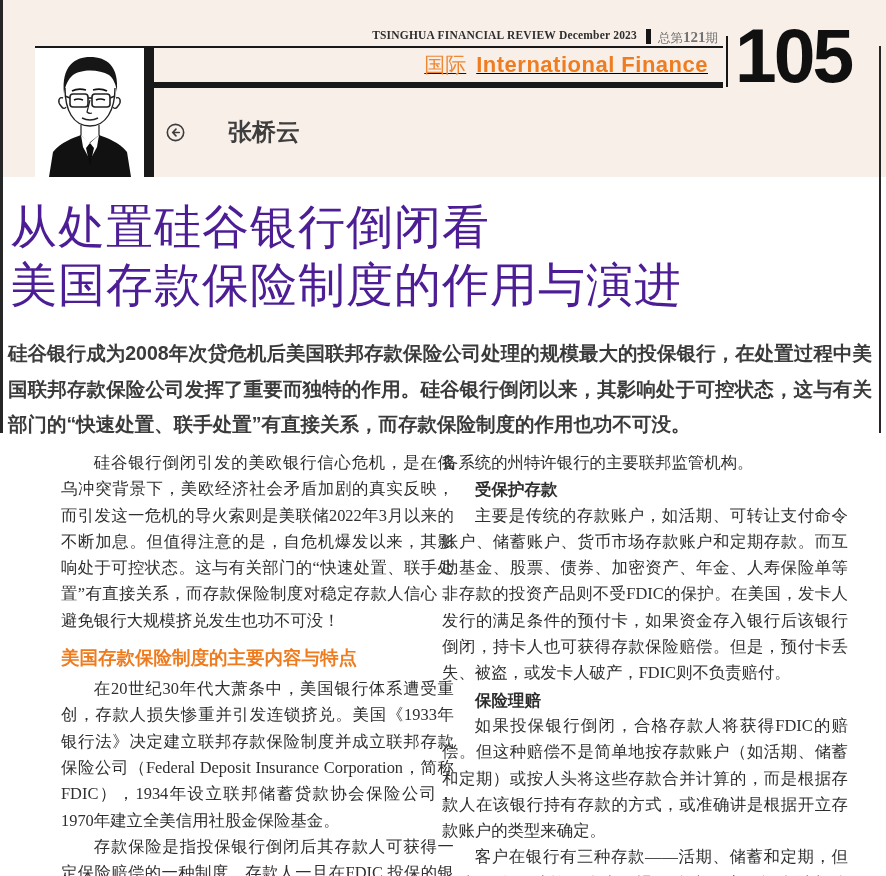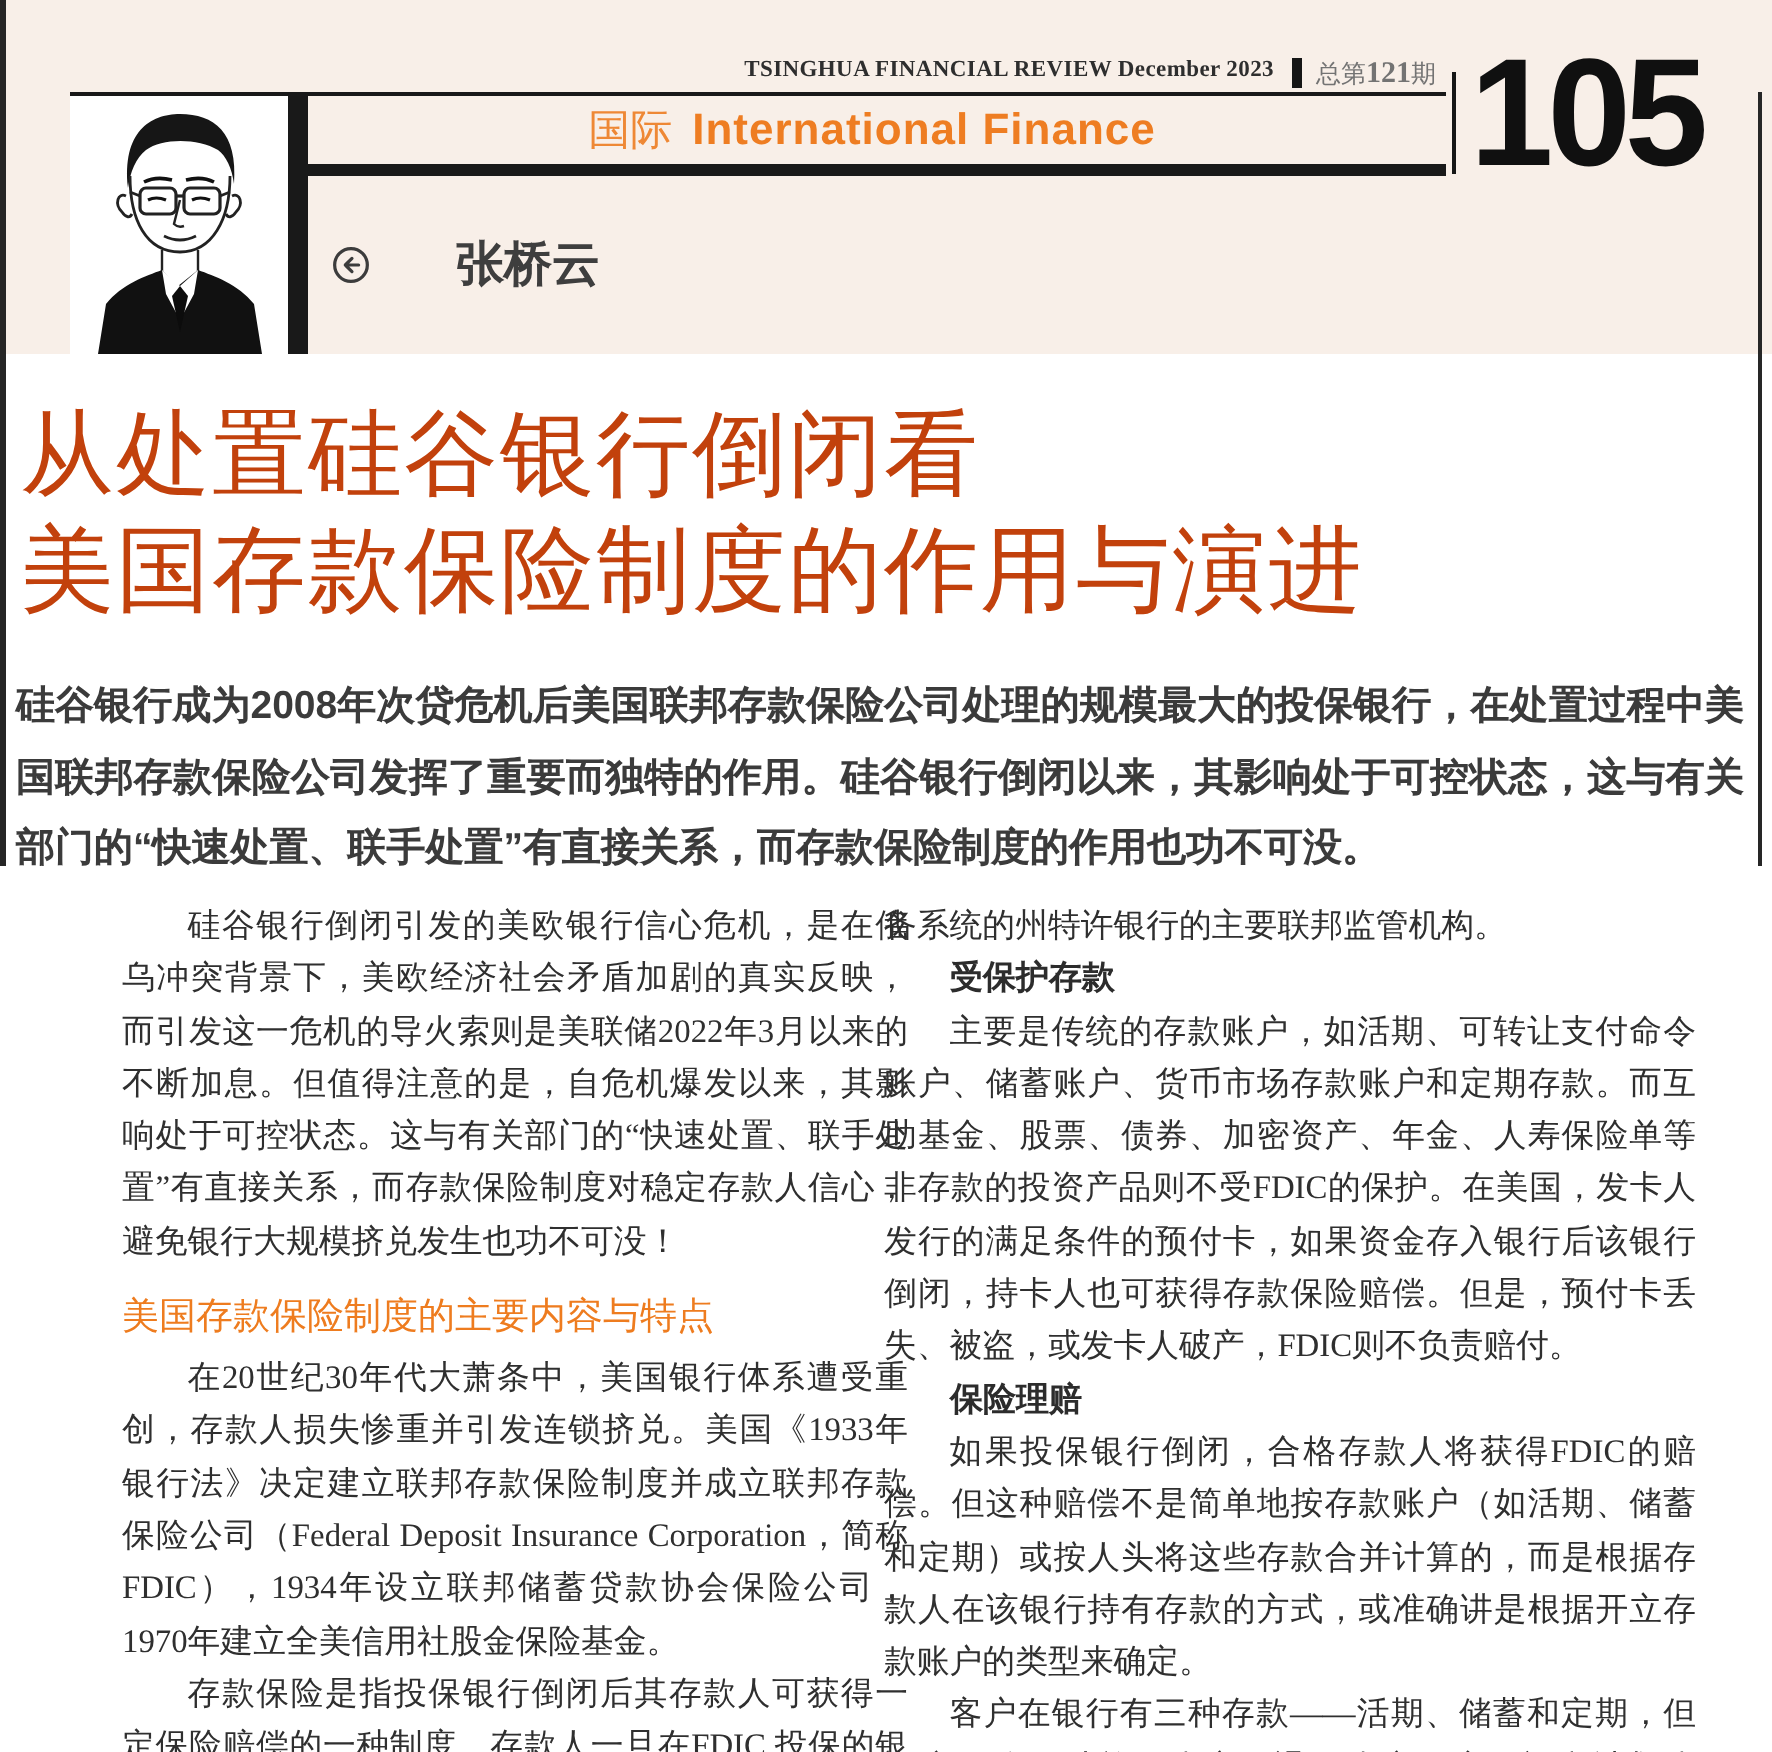--- a/index.html
+++ b/index.html
@@ -17,54 +17,54 @@
   .photo-box { position:absolute; left:35px; top:48px; width:109px; height:129px; background:#ffffff; overflow:hidden; }
   .photo-bar { position:absolute; left:144px; top:48px; width:10px; height:129px; background:#191919; }
   .meta-row {
     position:absolute; left:154px; top:29px; width:564px; height:19px;
     display:flex; justify-content:flex-end; align-items:flex-start;
   }
   .journal-name { font-family:"Liberation Serif", serif; font-weight:bold; font-size:11.5px; letter-spacing:.2px; color:#2e2e2e; }
   .issue-divider { width:5px; height:15px; background:#161616; margin:0 7px 0 9px; }
   .issue-label { font-family:Liberation Serif, serif; font-size:12.5px; color:#737373; white-space:nowrap; }
   .issue-number { font-weight:bold; font-size:15px; }
-  .section-row { position:absolute; left:154px; top:51px; width:564px; text-align:center; white-space:nowrap; }
+  .section-row { position:absolute; left:144px; top:51px; width:564px; text-align:right; white-space:nowrap;text-decoration:underline; }
   .section-cn { font-family:"Liberation Sans", sans-serif; font-size:21px; font-weight:500; color:#ee7d22; margin-right:10px; opacity:.9; }
   .section-en { font-family:"Liberation Sans", sans-serif; font-size:22px; font-weight:bold; color:#ee7d22; letter-spacing:.5px; }
   .pn-divider { position:absolute; left:726px; top:36px; width:2px; height:51px; background:#161616; }
   .page-number {
     position:absolute; left:735px; top:18px; width:130px;
     font-family:"Liberation Sans", sans-serif; font-size:75px; font-weight:bold;
     letter-spacing:-3px; color:#101010; line-height:1; transform:scaleY(1.02); transform-origin:top left;
   }
   .author-row { position:absolute; left:166px; top:116px; display:flex; align-items:center; gap:10px; }
   .author-name { font-family:"Liberation Sans", sans-serif; font-size:24px; font-weight:bold; color:#3e3e3e;margin-left:33px; }
   
   .article-title {
     position:absolute; left:10px; top:198px; width:870px;
     font-family:"Liberation Sans", sans-serif; font-weight:200;
-    font-size:47px; line-height:58px; color:#c2410c; letter-spacing:1px;
+    font-size:47px; line-height:58px; color:#4c1d95; letter-spacing:1px;
   }
   .article-abstract {
     position:absolute; left:8px; top:336px; width:864px;
     font-family:"Liberation Sans", sans-serif; font-weight:bold;
     font-size:19.5px; line-height:35.5px; color:#3b3b3b; text-align:justify;
   }
   
   .column {
     position:absolute; top:450px; height:426px; overflow:hidden;
     font-size:16.4px; line-height:26.3px; color:#2f2f2f;
     text-align:justify; font-family:"Liberation Serif", serif;
   }
   .col-left  { left:37px;  width:393px;margin-left:24px; }
   .col-right { left:442px; width:406px; }
   .para { text-indent:2em; margin:0; }
   .cont { text-indent:0; }
   .sec-head {
-    font-family:"Liberation Sans", sans-serif; font-size:18.5px; font-weight:normal;
+    font-family:"Liberation Sans", sans-serif; font-size:18.5px; font-weight:bold;
     color:#ee7c1f; margin:12px 0 6px; text-indent:0; line-height:24px;
   }
   .sub-head {
     font-family:"Liberation Sans", sans-serif; font-size:16.5px; font-weight:bold;
     color:#2c2c2c; text-indent:2em; margin:0;
   }
 </style>
 </head>
 <body>
 

